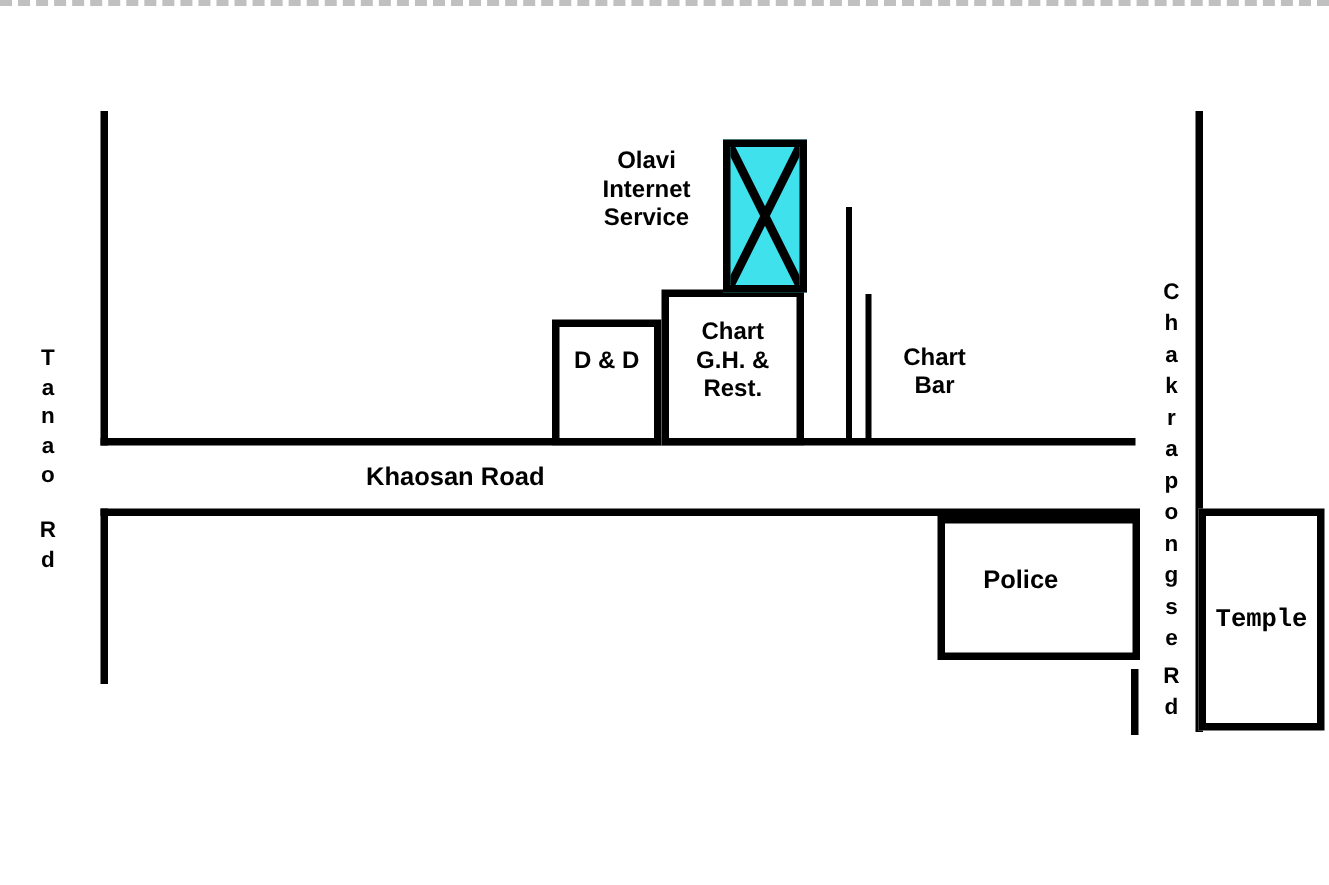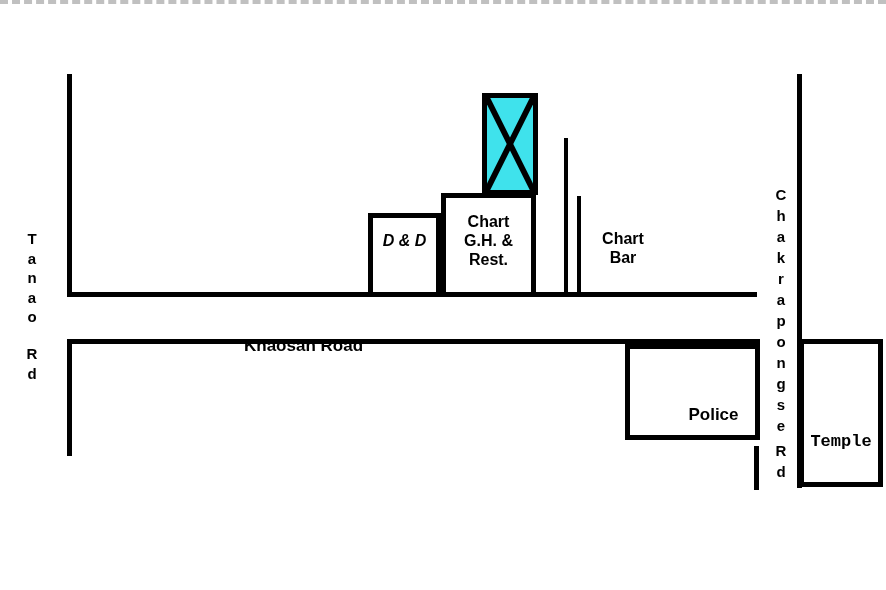--- a/index.html
+++ b/index.html
@@ -17,21 +17,21 @@
     position: absolute;
     font-weight: bold;
     color: #000000;
     white-space: pre-line;
     font-size: 16px;
     line-height: 19px;
   }
   .center { text-align: center; }
   .vert { line-height: 19.5px; font-size: 15px; letter-spacing: 0; }
   .vert-wide { line-height: 21px; font-size: 15px; }
-  .big { font-size: 17px; margin-top: 28px; }
+  .big { font-size: 17px; }
   #olavi-box svg { display: block; width: 100%; height: 100%; }
   #bottom-dash {
     position: absolute;
     left: 0; top: 576; width: 886px; height: 0;
     border-top: 4px dashed #c0c0c0;
   }
 </style>
 </head>
 <body>
 
@@ -62,40 +62,43 @@
 p
 o
 n
 g
 s
 e</div>
   <div class="lbl vert-wide center" style="left:766px; top:440px; width:30px;">R
 d</div>
 
   <div class="box" style="left:368px; top:213px; width:73px; height:84px;"></div>
-  <div class="lbl center" style="left:364px; top:231px; width:81px;font-style:italic;">D &amp; D</div>
+  <div class="lbl center" style="left:364px; top:231px; width:81px;">D &amp; D</div>
 
   <div class="box" style="left:441px; top:193px; width:95px; height:104px;"></div>
   <div class="lbl center" style="left:441px; top:212px; width:95px;">Chart
 G.H. &amp;
 Rest.</div>
 
   <div class="box" id="olavi-box" style="left: 482px; top: 93px; width: 56px; height: 102px; background: rgb(63, 226, 236);">
     <svg viewBox="0 0 100 100" preserveAspectRatio="none">
       <line x1="0" y1="0" x2="100" y2="100" stroke="#000000" stroke-width="10"></line>
       <line x1="100" y1="0" x2="0" y2="100" stroke="#000000" stroke-width="10"></line>
     </svg>
   </div>
+  <div class="lbl center" style="left:384px; top:98px; width:94px;">Olavi
+Internet
+Service</div>
 
   <div class="line" style="left:564px; top:138px; width:4px; height:156px;"></div>
   <div class="line" style="left:577px; top:196px; width:4px; height:98px;"></div>
   <div class="lbl center" style="left:588px; top:229px; width:70px;">Chart
 Bar</div>
 
   <div class="box" style="left:625px; top:344px; width:135px; height:96px;"></div>
-  <div class="lbl center big" style="left:646px; top:377px; width:135px;">Police</div>
+  <div class="lbl center big" style="left:613px; top:377px; width:135px;">Police</div>
 
   <div class="box" style="left:799px; top:339px; width:84px; height:148px;"></div>
   <div class="lbl center big" style="left:800px; top:404px; width:82px;font-family:Liberation Mono, monospace;">Temple</div>
 
   <div id="bottom-dash"></div>
 
 </div>
 
 </body></html>

